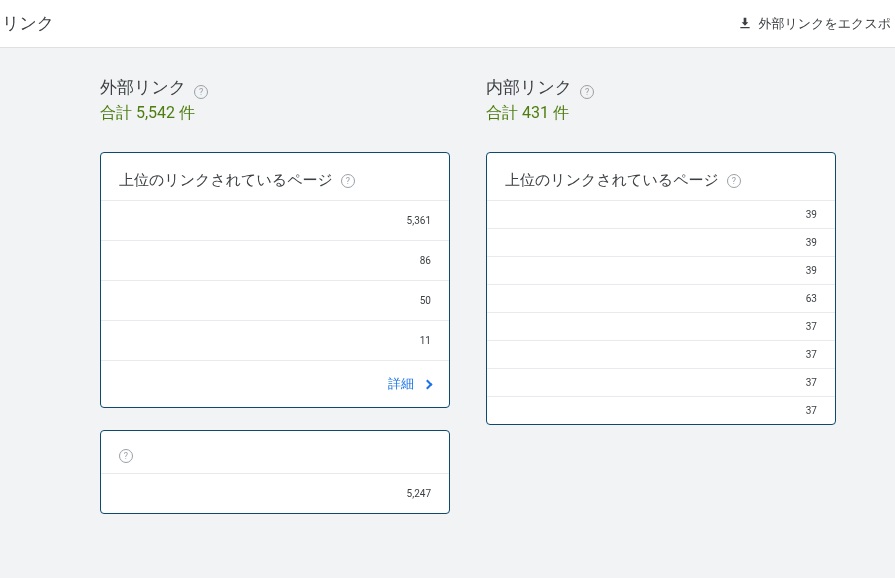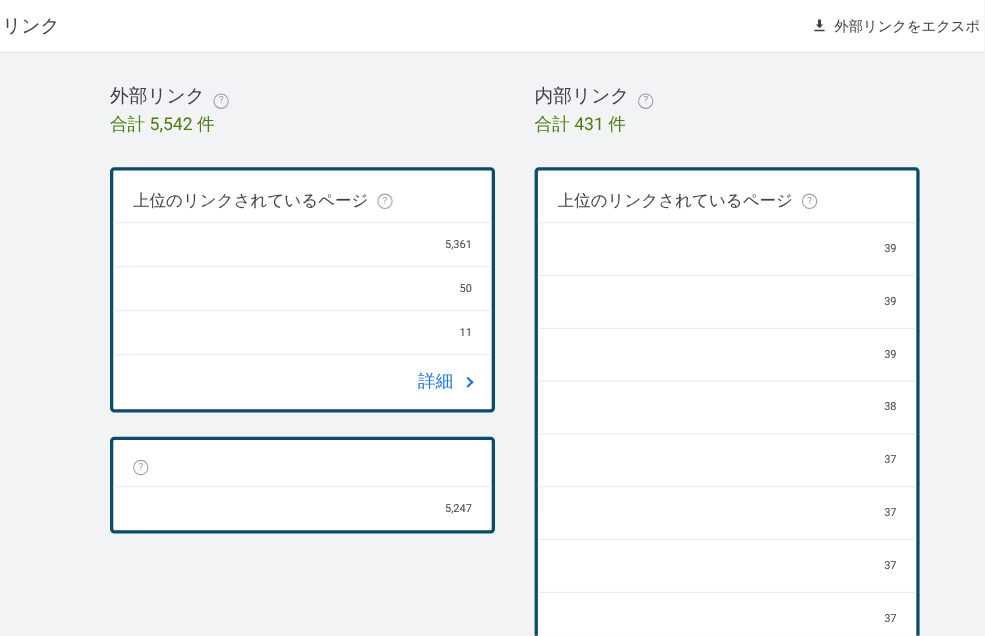--- a/index.html
+++ b/index.html
@@ -54,21 +54,21 @@
     color: #3c4043;
   }
   .section-subtitle {
     font-size: 16px;
     color: #4d7c0f;
     margin-top: 4px;
     margin-bottom: 28px;
   }
   .card {
     background: #fff;
-    border: 3px solid #0c4a6e;
+    border: 1px solid #0c4a6e;
     border-radius: 4px;
     margin-bottom: 22px;
   }
   .card-header {
     display: flex;
     align-items: center;
     gap: 8px;
     padding: 18px 18px 10px 18px;
   }
   .card-title {
@@ -101,33 +101,33 @@
     border-top: none;
     padding-top: 22px;
   }
   .card-footer {
     display: flex;
     justify-content: flex-end;
     align-items: center;
     gap: 10px;
     border-top: 1px solid #e8eaed;
     padding: 14px 18px;
-    font-size: 16px;
+    font-size: 13px;
     color: #1a73e8;
     cursor: pointer;
   }
   .chevron {
     width: 7px;
     height: 7px;
     border-right: 2px solid #1a73e8;
     border-bottom: 2px solid #1a73e8;
     transform: rotate(-45deg);
   }
   .dl-icon svg { display: block; }
-  .card.internal .row { padding: 18px 18px; }
+  .card.internal .row { padding: 8px 18px; }
 </style>
 </head>
 <body>
 
 <div class="header">
   <div class="header-title">リンク</div>
   <div class="export-btn">
     <span class="dl-icon">
       <svg width="16" height="16" viewBox="0 0 24 24" fill="#3c4043">
           <path d="M5 20h14v-2H5v2zm7-4l5-5h-3V4h-4v7H7l5 5z"></path>
@@ -145,20 +145,21 @@
       <span class="help-icon">?</span>
     </div>
     <div class="section-subtitle">合計 5,542 件</div>
 
     <div class="card">
       <div class="card-header">
         <div class="card-title">上位のリンクされているページ</div>
         <span class="help-icon">?</span>
       </div>
       <div class="row">5,361</div>
+      <div class="row">86</div>
       <div class="row">50</div>
       <div class="row">11</div>
       <div class="card-footer">
         <span>詳細</span>
         <span class="chevron"></span>
       </div>
     </div>
 
     <div class="card">
       <div class="card-header">
@@ -176,21 +177,21 @@
     <div class="section-subtitle">合計 431 件</div>
 
     <div class="card internal">
       <div class="card-header">
         <div class="card-title">上位のリンクされているページ</div>
         <span class="help-icon">?</span>
       </div>
       <div class="row">39</div>
       <div class="row">39</div>
       <div class="row">39</div>
-      <div class="row">38</div>
+      <div class="row">63</div>
       <div class="row">37</div>
       <div class="row">37</div>
       <div class="row">37</div>
       <div class="row">37</div>
     </div>
   </div>
 
 </div>
 
 </body></html>

